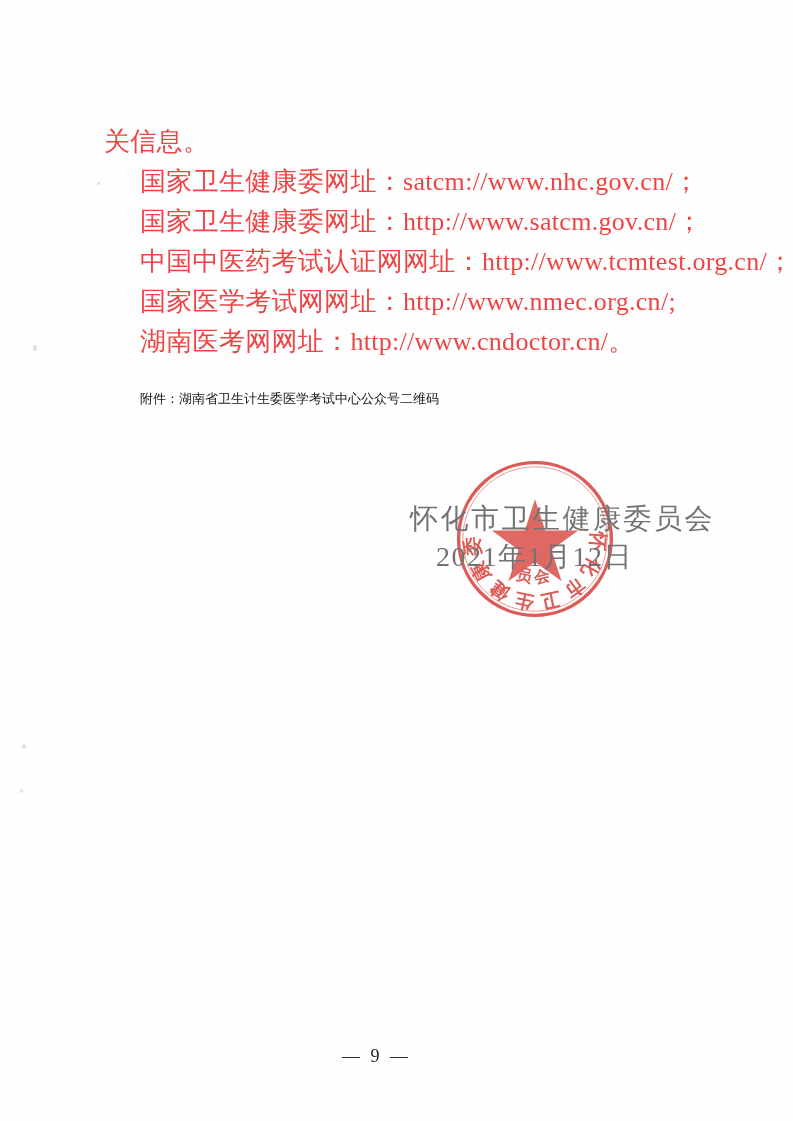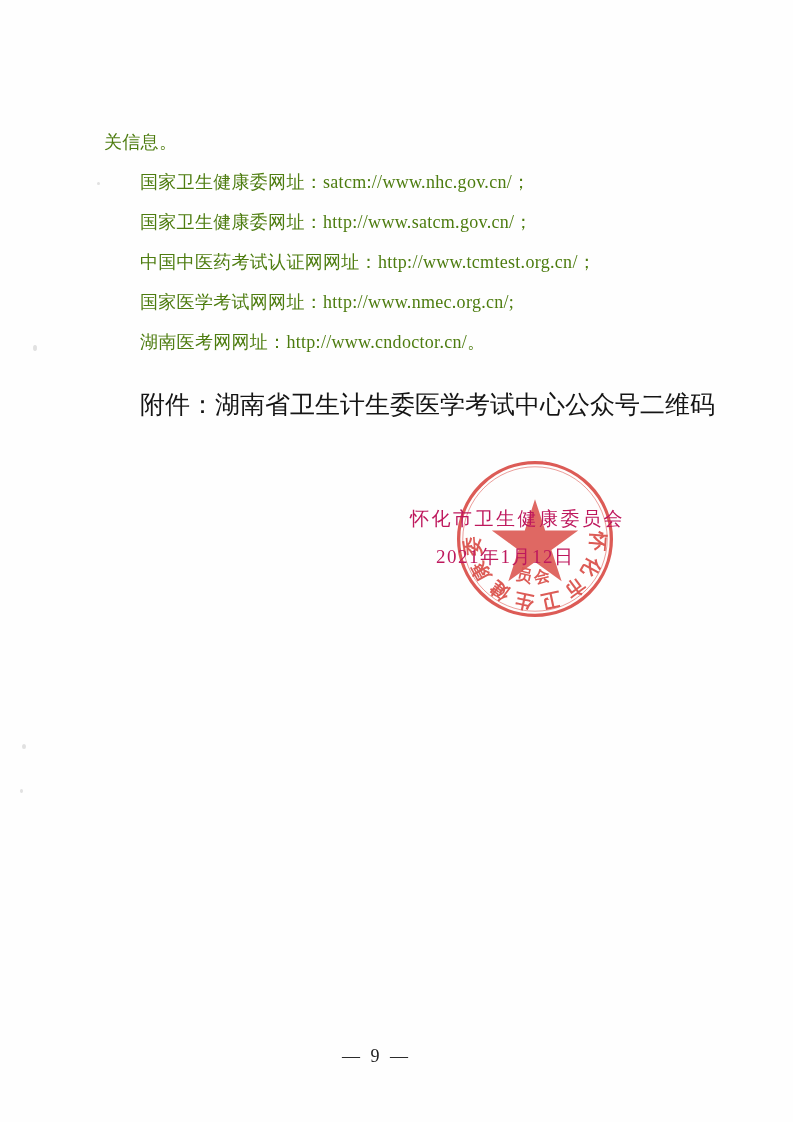--- a/index.html
+++ b/index.html
@@ -25,51 +25,51 @@
     border-radius: 50%;
     opacity: .55;
   }
   .content {
     position: absolute;
     left: 104px;
     top: 122px;
     width: 600px;
   }
   .line {
-    font-size: 18px;
+    font-size: 26px;
     line-height: 40px;
     letter-spacing: .3px;
     white-space: nowrap;
-    color: #4d7c0f;
+    color: #ef4444;
   }
   .line.first {
     margin-left: 0;
   }
   .indent {
     margin-left: 36px;
   }
   .attach {
-    margin-top: 26px;
+    margin-top: 20px;
     margin-left: 36px;
-    font-size: 25px;
+    font-size: 13px;
     line-height: 34px;
     white-space: nowrap;
   }
   .sign-block {
     position: absolute;
     left: 410px;
     top: 500px;
     text-align: left;
     z-index: 3;
   }
   .sign-line {
-    font-size: 19px;
+    font-size: 28px;
     line-height: 38px;
     letter-spacing: 2.5px;
-    color: #be185d;
+    color: #737373;
     white-space: nowrap;
   }
   .sign-line.date {
     letter-spacing: 1.5px;
     margin-left: 26px;
   }
   
   .seal {
     position: absolute;
     left: 452px;

